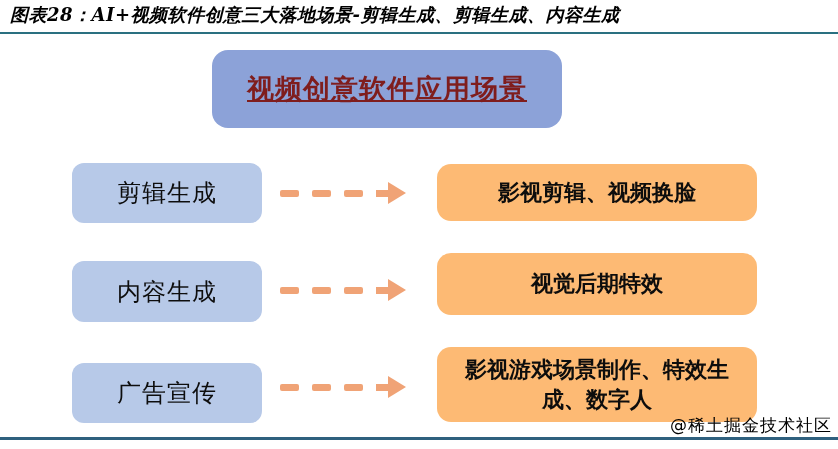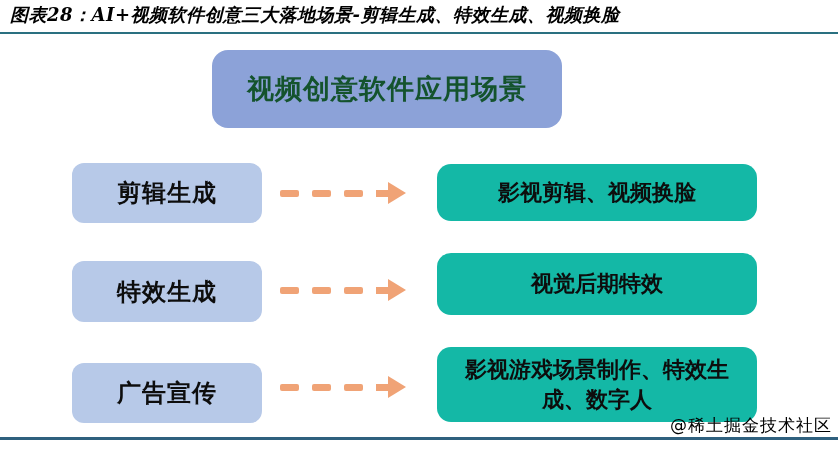--- a/index.html
+++ b/index.html
@@ -11,31 +11,31 @@
     position:absolute; left:10px; top:3px;
     font-family:"DejaVu Serif","Liberation Serif",serif;
     font-style:italic; font-weight:bold; font-size:18px; color:#000;
     white-space:nowrap; letter-spacing:0.5px;
   }
   .top-rule { position:absolute; left:0; top:32px; width:838px; height:2px; background:#2A7080; }
   .header-box {
     position:absolute; left:212px; top:50px; width:350px; height:78px;
     background:#8CA2D8; border-radius:16px;
     display:flex; align-items:center; justify-content:center;
-    color:#14532d; font-weight:bold; font-size:27px; letter-spacing:1px;
+    color:#7f1d1d; font-weight:bold; font-size:27px; letter-spacing:1px;text-decoration:underline;
   }
   .src-box {
     position:absolute; left:72px; width:190px;
     background:#B7C9E8; border-radius:12px;
     display:flex; align-items:center; justify-content:center;
-    font-weight:bold; font-size:24px; color:#0d0d0d; letter-spacing:1px;
+    font-weight:normal; font-size:24px; color:#0d0d0d; letter-spacing:1px;
   }
   .tgt-box {
     position:absolute; left:437px; width:320px;
-    background:#14b8a6; border-radius:14px;
+    background:#fdba74; border-radius:14px;
     display:flex; align-items:center; justify-content:center;
     font-weight:bold; font-size:22px; color:#0d0d0d;
     text-align:center; line-height:1.35; padding:0 22px; box-sizing:border-box;
   }
   .src-1 { top:163px; height:60px; }
   .src-2 { top:261px; height:61px; }
   .src-3 { top:363px; height:60px; }
   .tgt-1 { top:164px; height:57px; }
   .tgt-2 { top:253px; height:62px;justify-content:center; }
   .tgt-3 { top:347px; height:75px; }
@@ -55,21 +55,21 @@
     position:absolute; right:6px; top:414px;
     color:#000000; font-size:17px; letter-spacing:1px;
   }
   .bottom-rule { position:absolute; left:0; top:437px; width:838px; height:3px; background:#2F607E; }
 </style>
 </head>
 <body>
 
 <div class="page">
 
-  <div class="title">图表28：AI+视频软件创意三大落地场景-剪辑生成、特效生成、视频换脸</div>
+  <div class="title">图表28：AI+视频软件创意三大落地场景-剪辑生成、剪辑生成、内容生成</div>
   <div class="top-rule"></div>
 
   <div class="header-box">
     <span>视频创意软件应用场景</span>
   </div>
 
   <div class="src-box src-1">
     <span>剪辑生成</span>
   </div>
   <div class="arrow arrow-1">
@@ -77,21 +77,21 @@
     <div class="dash"></div>
     <div class="dash"></div>
     <div class="head-stem"></div>
     <div class="head-tri"></div>
   </div>
   <div class="tgt-box tgt-1">
     <span>影视剪辑、视频换脸</span>
   </div>
 
   <div class="src-box src-2">
-    <span>特效生成</span>
+    <span>内容生成</span>
   </div>
   <div class="arrow arrow-2">
     <div class="dash"></div>
     <div class="dash"></div>
     <div class="dash"></div>
     <div class="head-stem"></div>
     <div class="head-tri"></div>
   </div>
   <div class="tgt-box tgt-2">
     <span>视觉后期特效</span>

